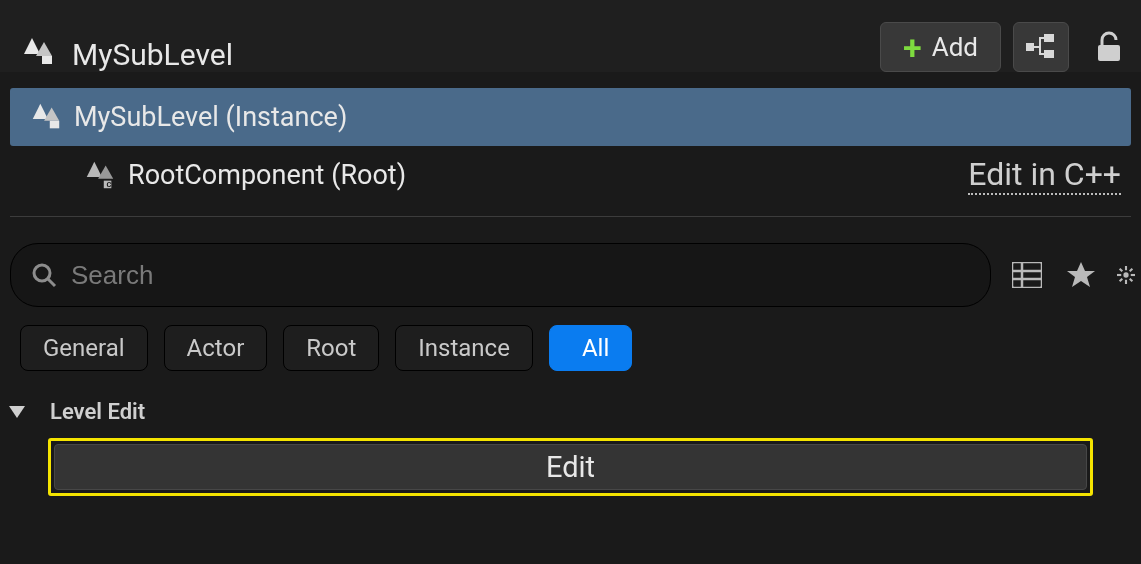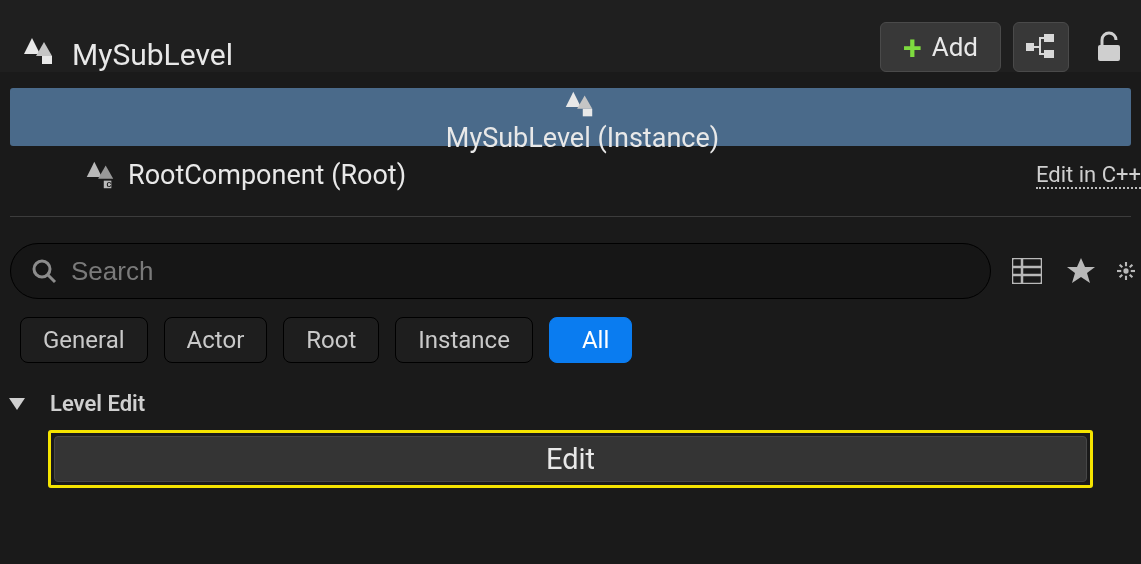--- a/index.html
+++ b/index.html
@@ -50,49 +50,49 @@
   .outliner { padding-top: 16px; }
   .row {
     display: flex; align-items: center;
     height: 58px;
     padding-left: 16px;
   }
   .row.selected {
     background: #4a6a8a;
     border-radius: 3px;
     margin: 0 10px;
-    flex-direction: column;
   }
   .row .row-icon { width: 40px; display:flex; align-items:center; justify-content:center; }
   .row .row-label {
     font-size: 27px;
     color: #e8e8e8;
     margin-left: 8px;
     flex: 1;
   }
   .row.child { padding-left: 80px; }
   .row .edit-link {
-    font-size: 22px;
+    font-size: 32px;
     color: #cfcfcf;
     border-bottom: 2px dotted #bdbdbd;
+    margin-right: 20px;
     cursor: pointer;
   }
   .divider {
     height: 1px; background:#3c3c3c; margin: 12px 10px 0 10px;
   }
 
   
   .searchbar-row {
     display: flex; align-items: center; gap: 18px;
     padding: 26px 6px 0 10px;
   }
   .searchbox {
     flex: 1;
     display: flex; align-items: center;
-    height: 56px;
+    height: 64px;
     border: 1px solid #000;
     border-radius: 28px;
     background: #161616;
     padding: 0 20px;
     gap: 14px;
   }
   .searchbox input {
     flex: 1;
     background: transparent;
     border: none;

